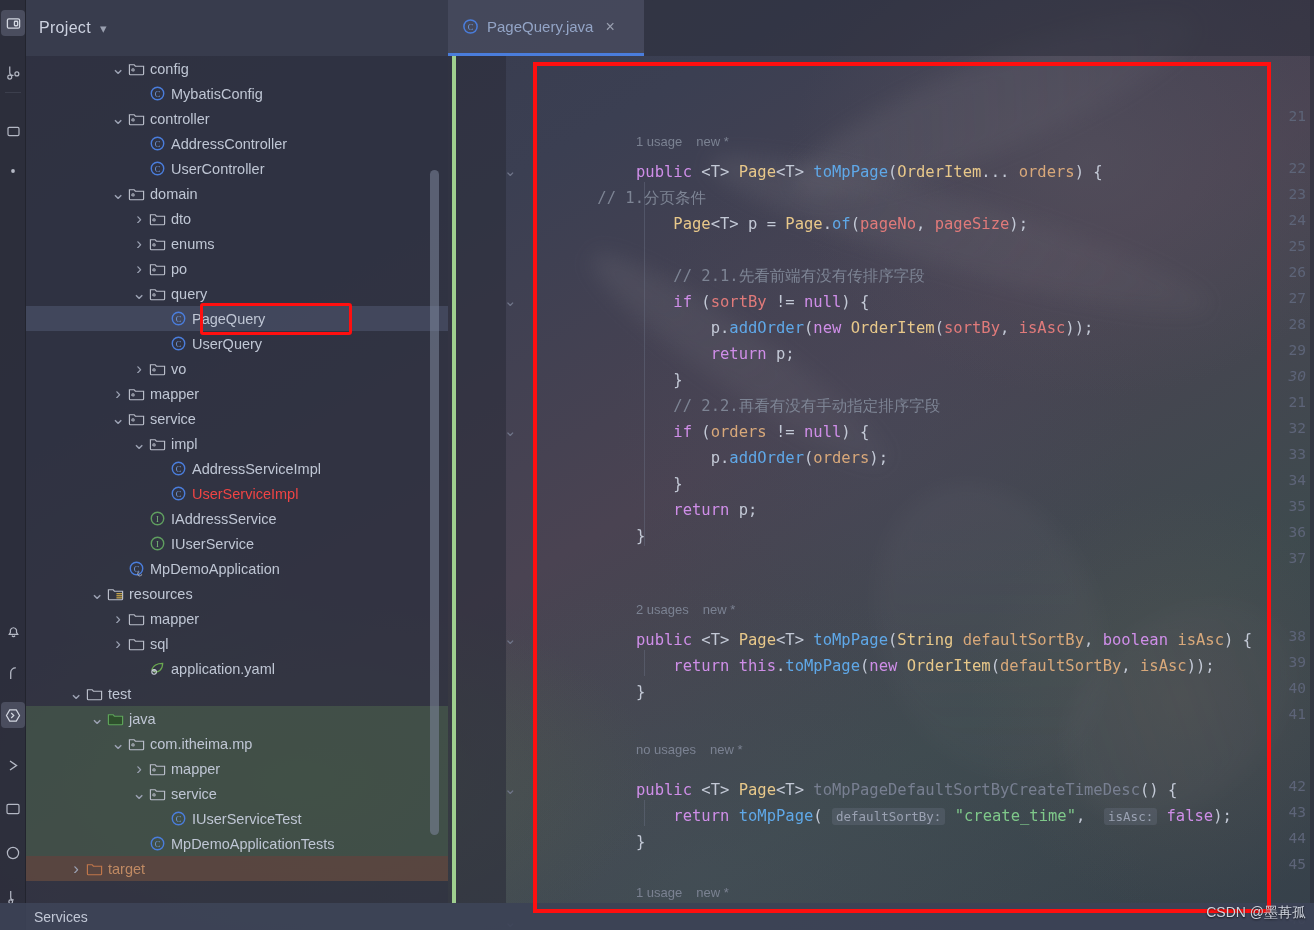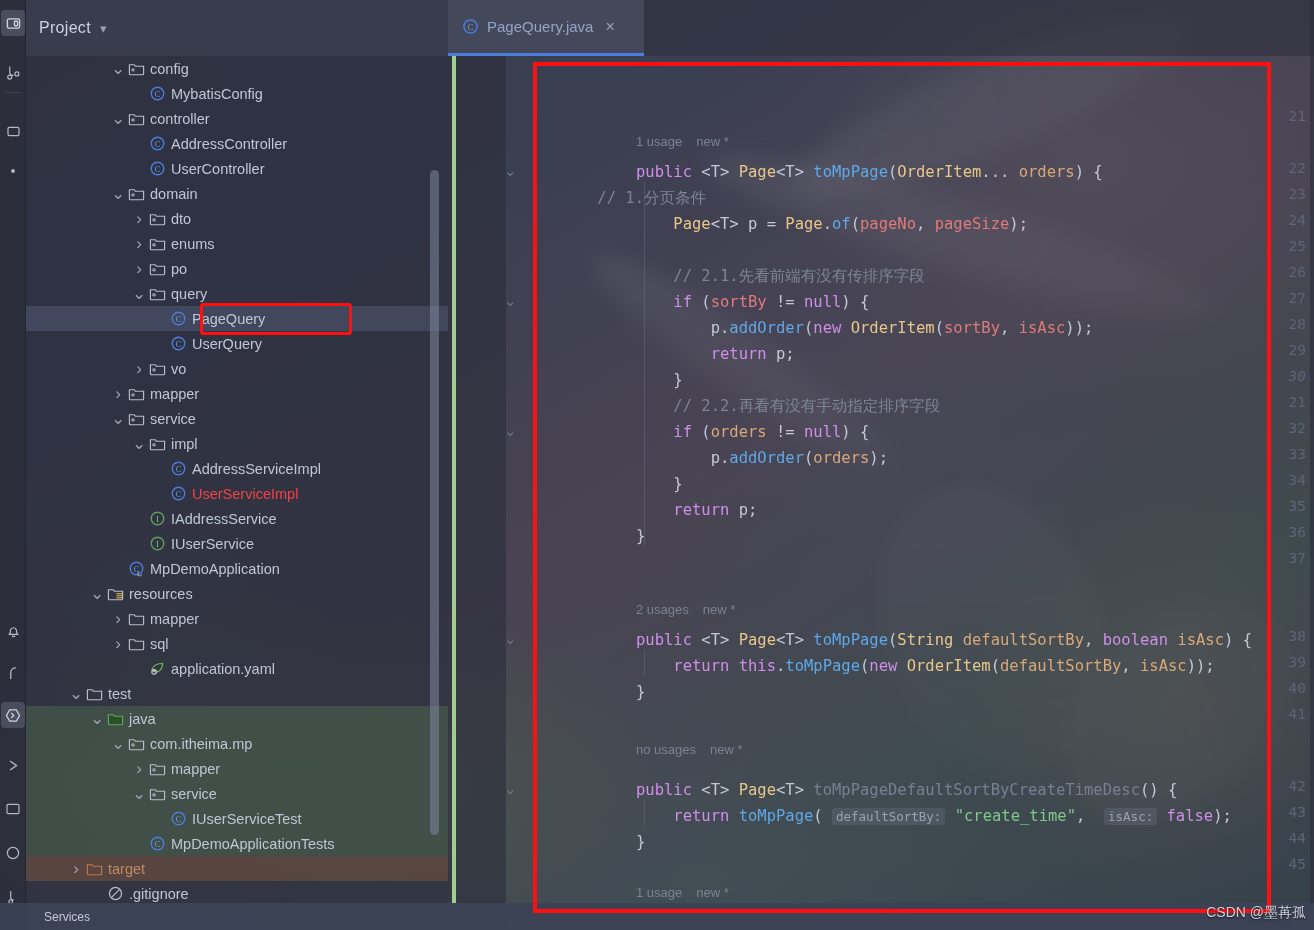--- a/index.html
+++ b/index.html
@@ -192,21 +192,21 @@
   }
 
   
   .statusbar {
     position: absolute; left: 0; bottom: 0; width: 1314px; height: 27px;
     background: rgba(60,66,86,0.92);
     z-index: 35;
     display: flex; align-items: center;
   }
   .status-text {
-    color: #c2c8d6; font-size: 12px; margin-left: 44px;
+    color: #c2c8d6; font-size: 14px; margin-left: 34px;
   }
   .watermark {
     position: absolute; right: 8px; bottom: 8px;
     color: #cfd4de; font-size: 14px; z-index: 60;
     text-shadow: 0 1px 2px rgba(0,0,0,.7);
   }
   .edge-right {
     position: absolute; right: 0; top: 0; width: 4px; bottom: 27px;
     background: rgba(43,45,58,0.6); z-index: 12;
   }
@@ -685,31 +685,20 @@
         </div>
         <div class="tree-row tint-orange" style="top: 800px; position: absolute; left: 0px; right: 0px;">
           <span style="width: 42px; flex: 0 0 auto;"></span>
           <span class="tw" style="font-size: 17px;">›</span>
           <span class="ticon">
             <svg class="ic" width="17" height="17" viewBox="0 0 18 18">
               <path d="M1.5 5 h5 l1.3 1.6 h8.7 v8 a1 1 0 0 1-1 1 h-13 a1 1 0 0 1-1-1z" fill="none" stroke="#c0764a" stroke-width="1.25"></path>
             </svg>
           </span>
           <span class="tlabel orange">target</span>
-        </div>
-        <div class="tree-row" style="top: 825px; position: absolute; left: 0px; right: 0px;">
-          <span style="width: 63px; flex: 0 0 auto;"></span>
-          <span class="tw empty"></span>
-          <span class="ticon">
-            <svg class="ic" width="17" height="17" viewBox="0 0 18 18">
-              <circle cx="9" cy="9" r="6.4" fill="none" stroke="#b9bdc9" stroke-width="1.3"></circle>
-              <path d="M4.6 13.4 L13.4 4.6" stroke="#b9bdc9" stroke-width="1.3"></path>
-            </svg>
-          </span>
-          <span class="tlabel">.gitignore</span>
         </div>
       </div>
   </div>
 
   <div class="tree-scroll"></div>
 
   <div class="hl-red" id="tree-hl" style="left: 200px; top: 303px; width: 152px; height: 32px;"></div>
 
   <div class="editor">
 

